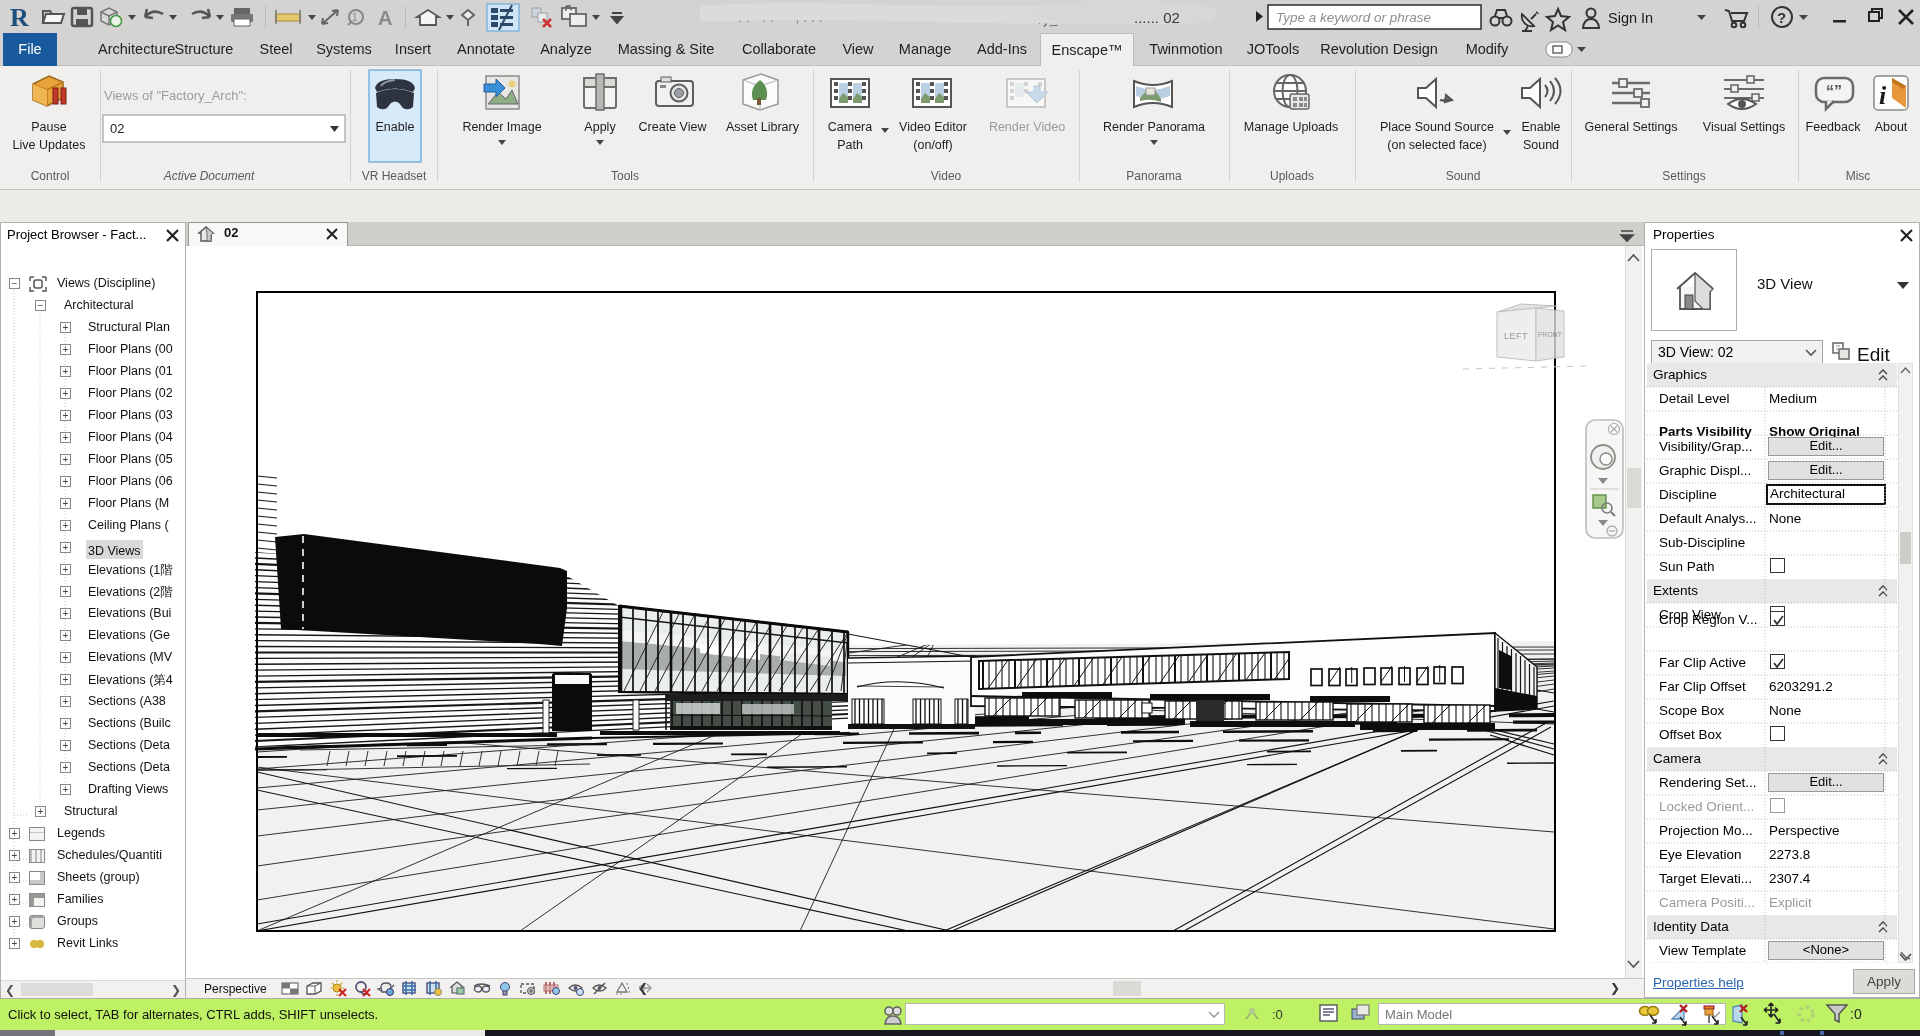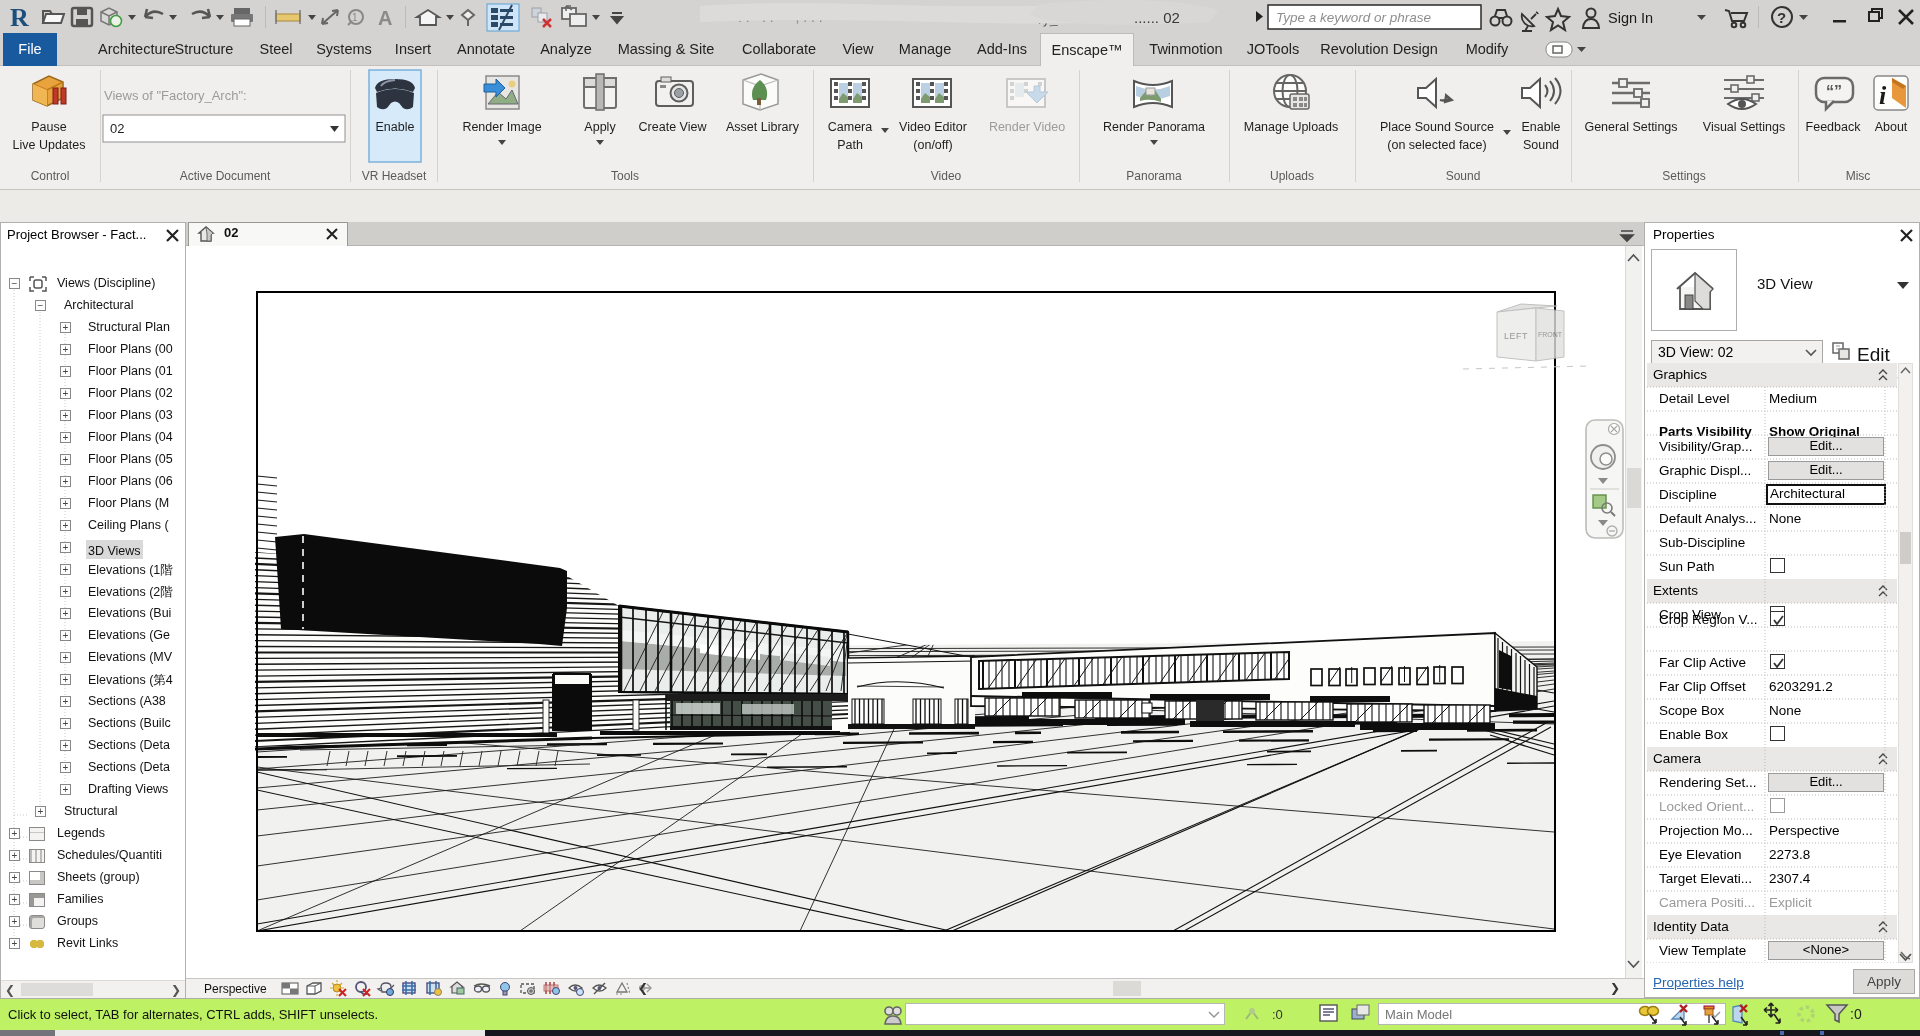--- a/index.html
+++ b/index.html
@@ -399,21 +399,21 @@
   <div class="ilabel" style="left:1367px;top:72px;width:140px;">(on selected face)</div>
   <div class="caret" style="left:1503px;top:64px;"></div>
   <div class="ilabel" style="left:1511px;top:54px;width:60px;">Enable</div>
   <div class="ilabel" style="left:1511px;top:72px;width:60px;">Sound</div>
   <div class="ilabel" style="left:1573px;top:54px;width:116px;">General Settings</div>
   <div class="ilabel" style="left:1691px;top:54px;width:106px;">Visual Settings</div>
   <div class="ilabel" style="left:1798px;top:54px;width:70px;">Feedback</div>
   <div class="ilabel" style="left:1863px;top:54px;width:56px;">About</div>
 
   <div class="glabel" style="left:-10px;">Control</div>
-  <div class="glabel" style="left:165px;">Active Document</div>
+  <div class="glabel" style="left:149px;font-style:italic;">Active Document</div>
   <div class="glabel" style="left:334px;">VR Headset</div>
   <div class="glabel" style="left:565px;">Tools</div>
   <div class="glabel" style="left:886px;">Video</div>
   <div class="glabel" style="left:1094px;">Panorama</div>
   <div class="glabel" style="left:1232px;">Uploads</div>
   <div class="glabel" style="left:1403px;">Sound</div>
   <div class="glabel" style="left:1624px;">Settings</div>
   <div class="glabel" style="left:1798px;">Misc</div>
 </div>
 
@@ -1264,21 +1264,21 @@
       </div>
 <div class="prow" style="top:452px;">
         <span style="position:absolute;left:12px;top:4px;">Far Clip Offset</span>
         <span style="position:absolute;left:122px;top:4px;">6203291.2</span>
       </div>
 <div class="prow" style="top:476px;">
         <span style="position:absolute;left:12px;top:4px;">Scope Box</span>
         <span style="position:absolute;left:122px;top:4px;">None</span>
       </div>
 <div class="prow" style="top:500px;">
-        <span style="position:absolute;left:12px;top:4px;">Enable Box</span>
+        <span style="position:absolute;left:12px;top:4px;">Offset Box</span>
         <span style="position:absolute;left:123px;top:3px;width:15px;height:15px;background:#fff;border:1px solid #333;"></span>
       </div>
 <div class="phead" style="top:524px;">
         <span style="position:absolute;left:6px;top:4px;">Camera</span>
         <svg width="12" height="16" style="position:absolute;left:230px;top:4px">
           <path d="M2,7 l4,-4 4,4 M2,13 l4,-4 4,4" fill="none" stroke="#444" stroke-width="1.3"></path>
         </svg>
       </div>
 <div class="prow" style="top:548px;">
         <span style="position:absolute;left:12px;top:4px;">Rendering Set...</span>

